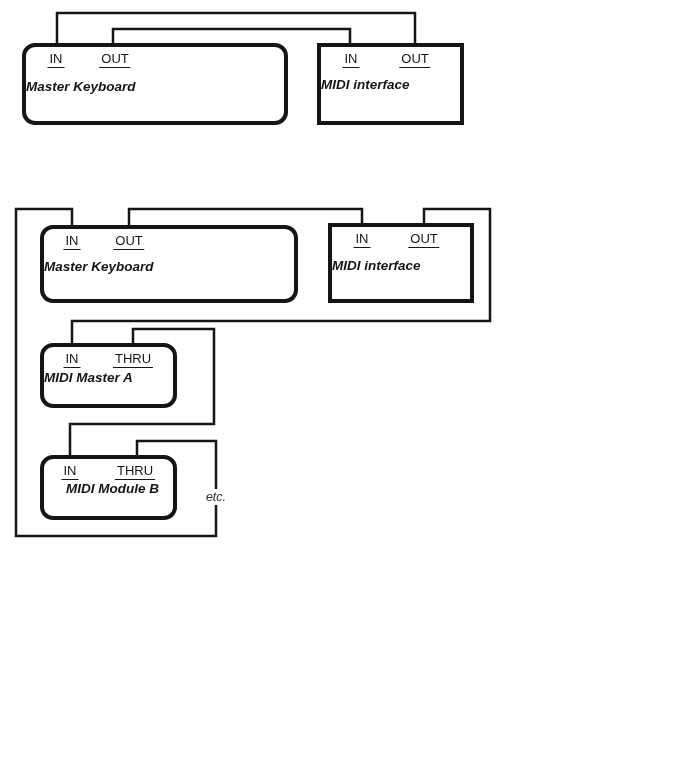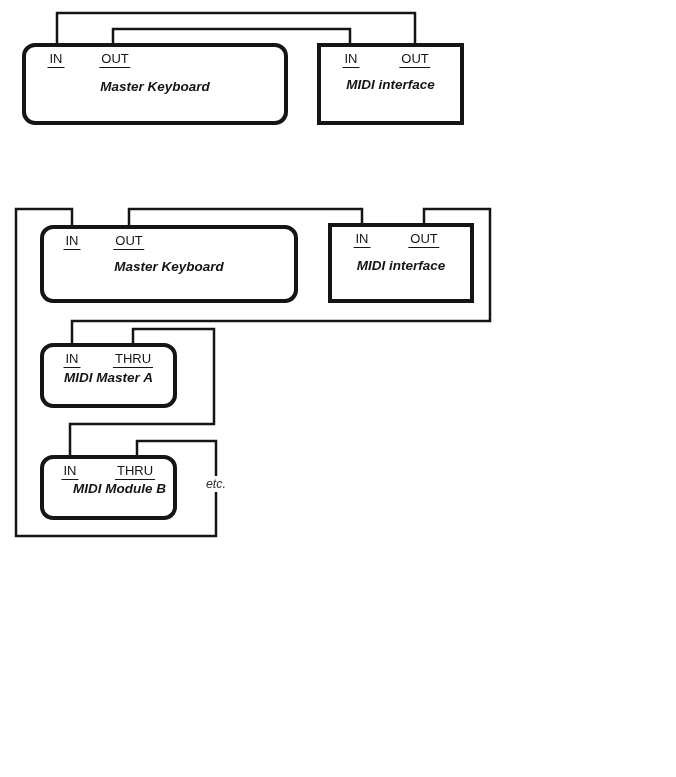--- a/index.html
+++ b/index.html
@@ -12,27 +12,27 @@
     position:absolute;z-index:2;background:#ffffff;border:4px solid #151515;
     box-sizing:border-box;
   }
   .rounded{border-radius:13px;}
   .port-label{
     position:absolute;top:4px;transform:translateX(-50%);
     font-size:13px;line-height:15px;color:#151515;
     border-bottom:1.6px solid #151515;padding:0 2px 1px 2px;white-space:nowrap;
   }
   .device-name{
-    position:absolute;left:0;right:0;text-align:center;
+    position:absolute;left:0;right:0;text-align:left;
     font-size:13.5px;font-weight:bold;font-style:italic;color:#151515;white-space:nowrap;
   }
   .etc-label{
     position:absolute;z-index:3;transform:translate(-50%,-50%);
     background:#ffffff;padding:1px 3px;
-    font-size:12.5px;font-style:italic;color:#2e2e2e;
+    font-size:12.5px;font-style:italic;color:#2e2e2e;margin-top:13px;
   }
   .edge-artifact{
     position:absolute;z-index:4;background:#0d0d0d;
   }
 </style>
 </head>
 <body>
 
 <div id="page">
 

